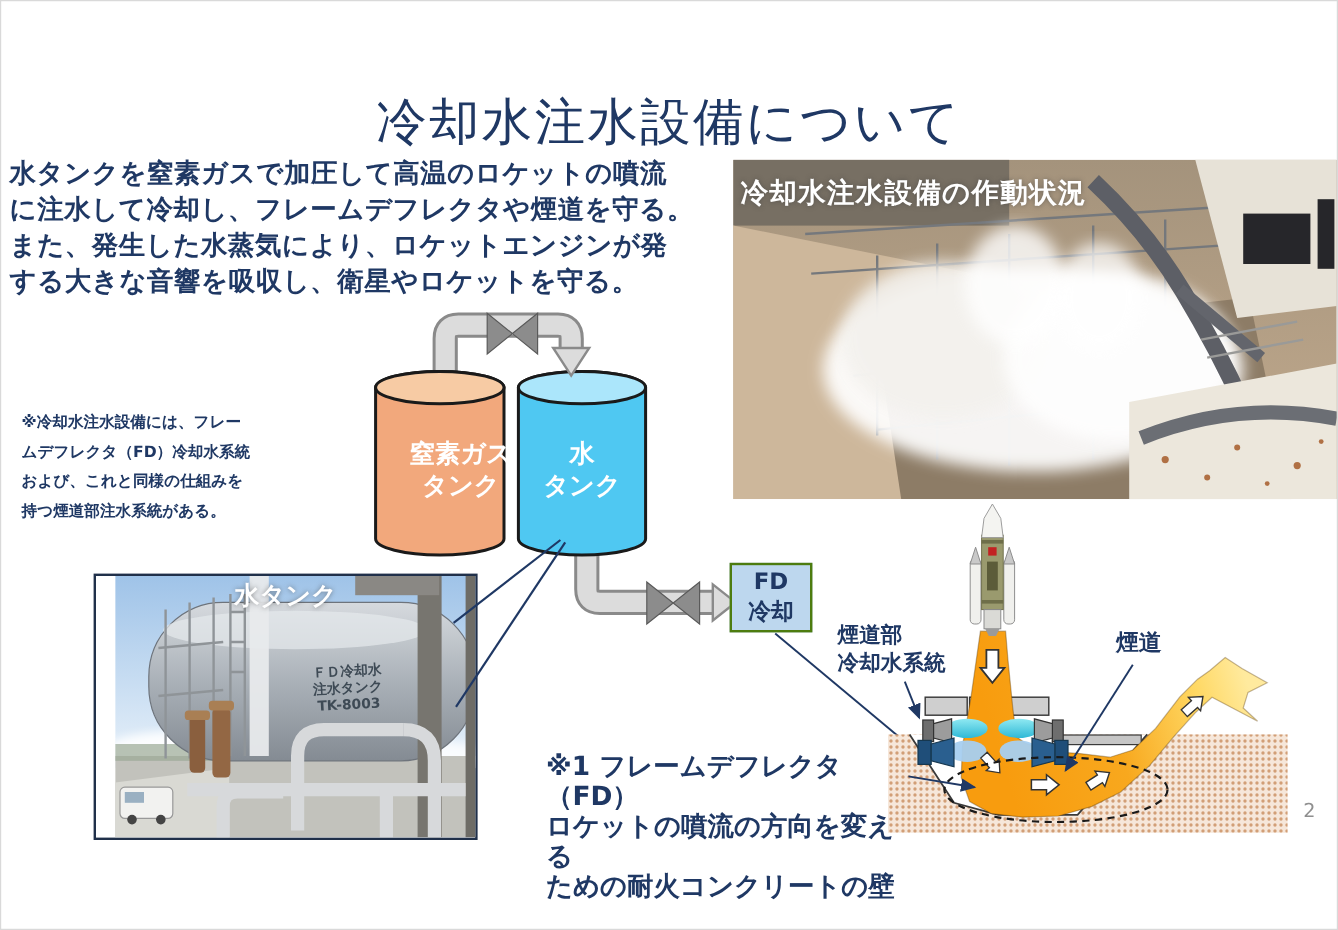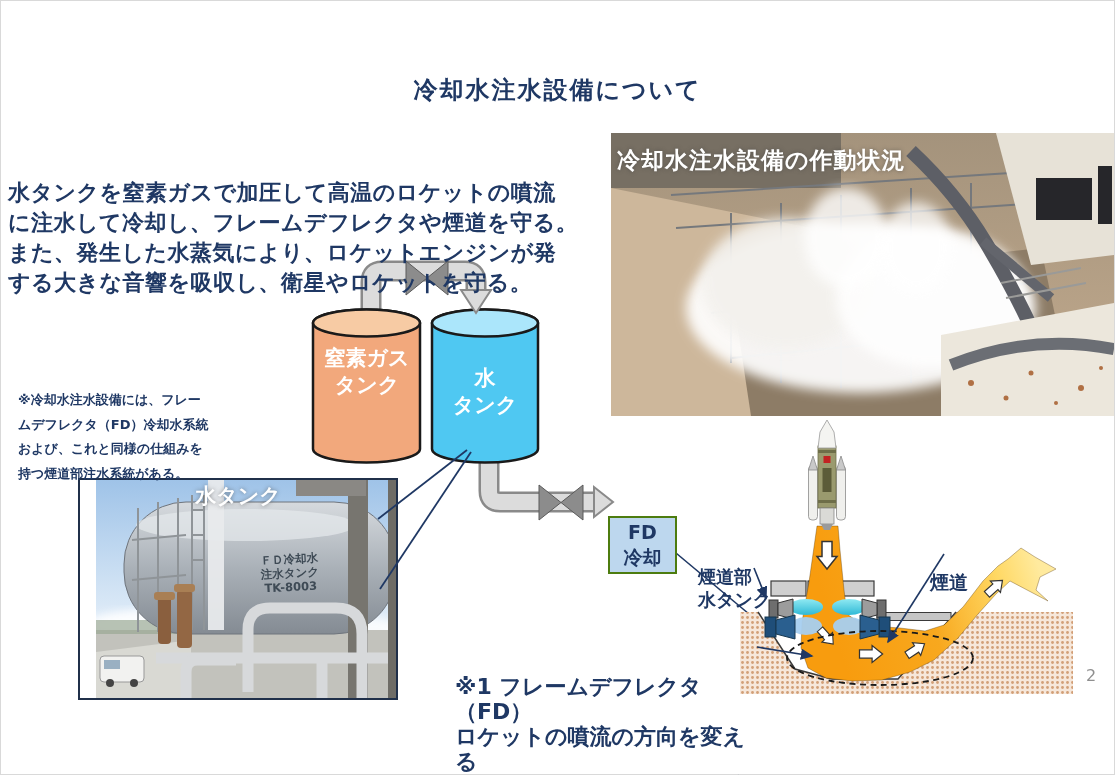--- a/index.html
+++ b/index.html
@@ -1,32 +1,32 @@
 <!DOCTYPE html>
 <html><head>
 <meta charset="utf-8">
 <style>
   html,body{margin:0;padding:0;background:#fff;}
   body{width:1115px;height:775px;position:relative;overflow:hidden;
        font-family:"DejaVu Sans","Liberation Sans",sans-serif;
        box-shadow:inset 0 0 0 1px #d9d9d9;}
-  .navy{color:#1f3864;margin-top:47px;}
+  .navy{color:#1f3864;}
   .abs{position:absolute;}
   .pre{white-space:pre-line;}
   #slide-title{top:74px;left:0;width:1115px;text-align:center;
-      font-size:24px;font-weight:700;letter-spacing:2px;}
+      font-size:42px;font-weight:400;letter-spacing:2px;}
   #intro-text{top:131px;left:8px;width:608px;font-size:22px;font-weight:700;
       line-height:30px;letter-spacing:.5px;}
   #side-note{top:341px;left:18px;width:290px;font-size:13px;font-weight:700;
       line-height:24.5px;}
   #fd-note{top:627px;left:455px;width:310px;font-size:22px;font-weight:700;
       line-height:25px;}
   .tank-label{width:110px;text-align:center;color:#fff;font-size:21px;
       font-weight:700;line-height:27px;z-index:4;}
-  #n2-tank-label{top:345px;left:312px;}
+  #n2-tank-label{top:365px;left:312px;padding-left:17px;}
   #water-tank-label{top:365px;left:430px;}
   #fd-box{top:469px;left:608px;width:69px;height:58px;background:#bdd7ee;
       border:2px solid #4d7c0f;box-sizing:border-box;display:flex;
       align-items:center;justify-content:center;text-align:center;
       font-size:19px;font-weight:700;line-height:25px;z-index:3;}
   #duct-injection-label{top:518px;left:698px;font-size:18px;font-weight:700;
       line-height:23px;z-index:4;}
   #duct-label{top:523px;left:930px;font-size:19px;font-weight:700;z-index:4;}
   #page-number{top:666px;left:1086px;font-size:16px;color:#8f8f8f;}
   .photo{position:absolute;z-index:1;overflow:hidden;padding-left:16px;}
@@ -53,21 +53,21 @@
 また、発生した水蒸気により、ロケットエンジンが発
 する大きな音響を吸収し、衛星やロケットを守る。</div>
 <div id="side-note" class="abs navy pre txt">※冷却水注水設備には、フレー
 ムデフレクタ（FD）冷却水系統
 および、これと同様の仕組みを
 持つ煙道部注水系統がある。</div>
 <div id="fd-note" class="abs navy pre txt">※1 フレームデフレクタ（FD）
 ロケットの噴流の方向を変える
 ための耐火コンクリートの壁</div>
 <div id="duct-injection-label" class="abs navy pre txt">煙道部
-水タンク</div>
+冷却水系統</div>
 <div id="duct-label" class="abs navy txt">煙道</div>
 <div id="page-number" class="abs txt">2</div>
 <div id="n2-tank-label" class="abs tank-label pre">窒素ガス
 タンク</div>
 <div id="water-tank-label" class="abs tank-label pre">水
 タンク</div>
 <div id="fd-box" class="abs navy pre">FD
 冷却</div>
 
 <div id="spray-photo" class="photo">

